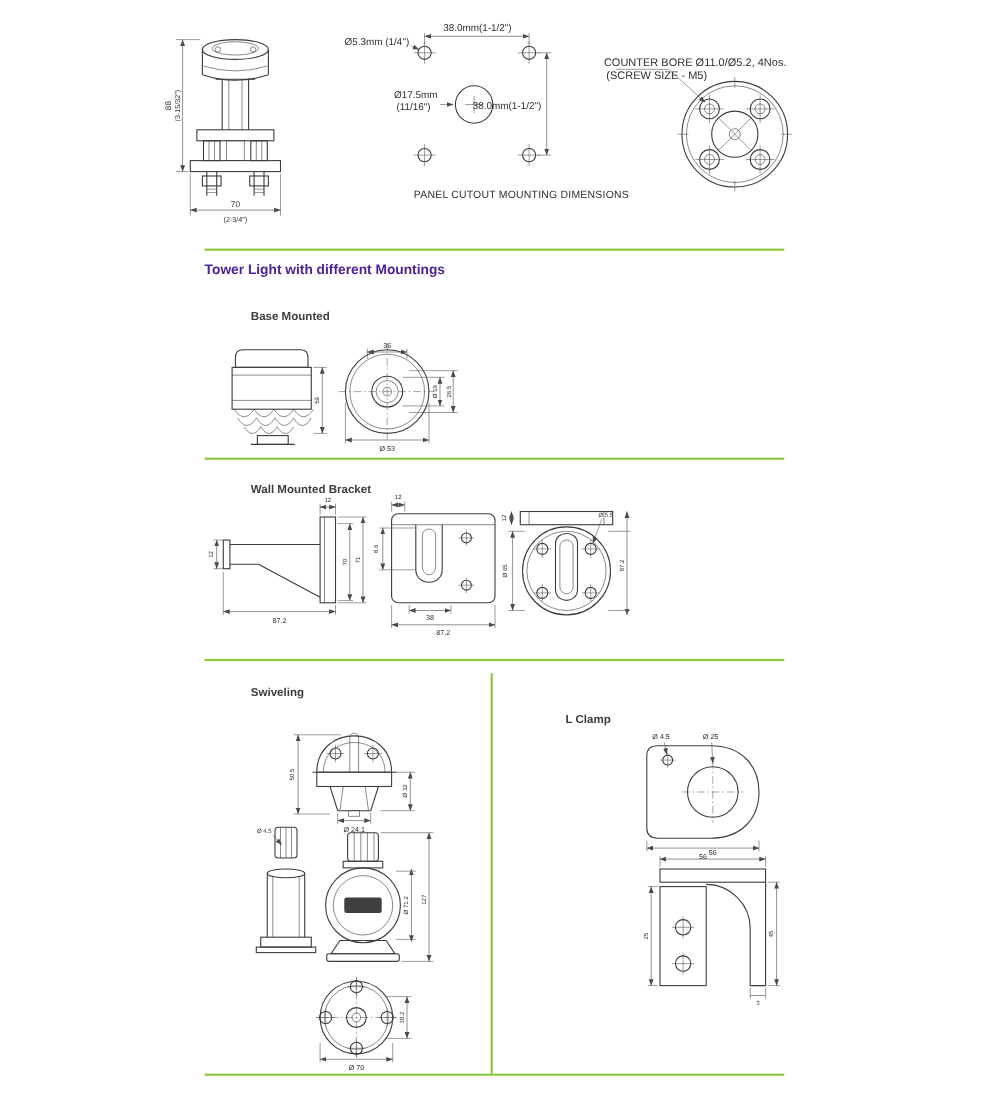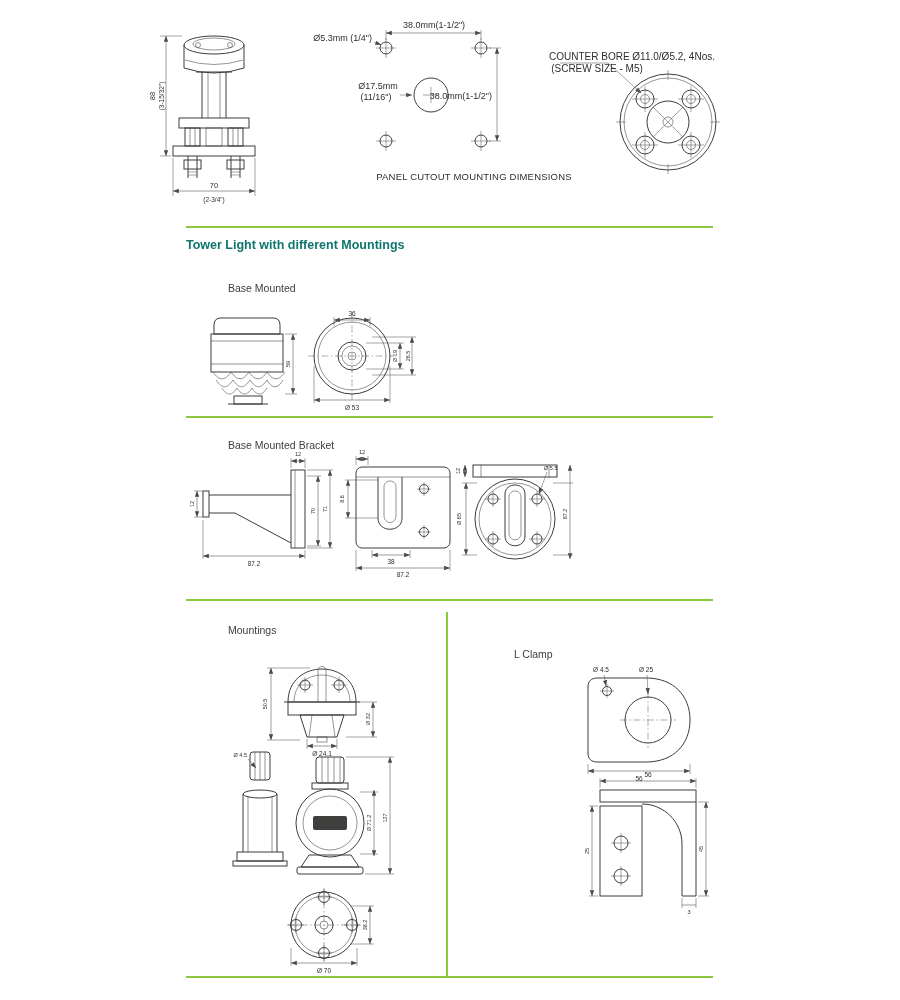--- a/index.html
+++ b/index.html
@@ -2,22 +2,22 @@
 <html><head>
 <meta charset="utf-8">
 <style>
   * { box-sizing: border-box; }
   html,body { margin:0; padding:0; background:#ffffff; }
   .page { position:relative; width:900px; height:1000px; background:#ffffff; overflow:hidden;
           font-family:"Liberation Sans","DejaVu Sans",sans-serif; }
   .drawings { position:absolute; left:0; top:0; }
   .divider-h { position:absolute; left:186px; width:527px; height:2px; background:#8dc63f; }
   .divider-v { position:absolute; width:2px; background:#8dc63f; }
-  .main-title { position:absolute; left:186px; top:238px; font-size:12.5px; font-weight:700; color:#0f766e; }
-  .sub-title  { position:absolute; font-size:10.5px; font-weight:400; color:#3d3d3c;padding-left:42px; }
+  .main-title { position:absolute; left:186px; top:238px; font-size:12.5px; font-weight:700; color:#4c1d95; }
+  .sub-title  { position:absolute; font-size:10.5px; font-weight:700; color:#3d3d3c;padding-left:42px; }
   svg text { fill:#2e2e2d; font-family:"Liberation Sans","DejaVu Sans",sans-serif; }
   .t55 { font-size:5.5px; }
   .t6  { font-size:6.5px; }
   .t7  { font-size:7.5px; }
   .t9  { font-size:9px; }
   .t95 { font-size:9.5px; letter-spacing:0.2px; }
   .t10 { font-size:10px; }
   .ln   { fill:none; stroke:#3c3c3b; stroke-width:1; }
   .ln2  { fill:none; stroke:#3c3c3b; stroke-width:0.55; }
   .dim  { fill:none; stroke:#4a4a49; stroke-width:0.55; }
@@ -324,17 +324,17 @@
   </svg>
 
   <div class="divider-h" style="top:226px"></div>
   <div class="divider-h" style="top:416px"></div>
   <div class="divider-h" style="top:599px"></div>
   <div class="divider-v" style="left:446px; top:612px; height:364px"></div>
   <div class="divider-h" style="top:976px"></div>
 
   <div class="main-title">Tower Light with different Mountings</div>
   <div class="sub-title" style="left:186px; top:282px">Base Mounted</div>
-  <div class="sub-title" style="left:186px; top:439px">Base Mounted Bracket</div>
-  <div class="sub-title" style="left:186px; top:624px">Mountings</div>
+  <div class="sub-title" style="left:186px; top:439px">Wall Mounted Bracket</div>
+  <div class="sub-title" style="left:186px; top:624px">Swiveling</div>
   <div class="sub-title" style="left:472px; top:648px">L Clamp</div>
 
 </div>
 
 </body></html>

